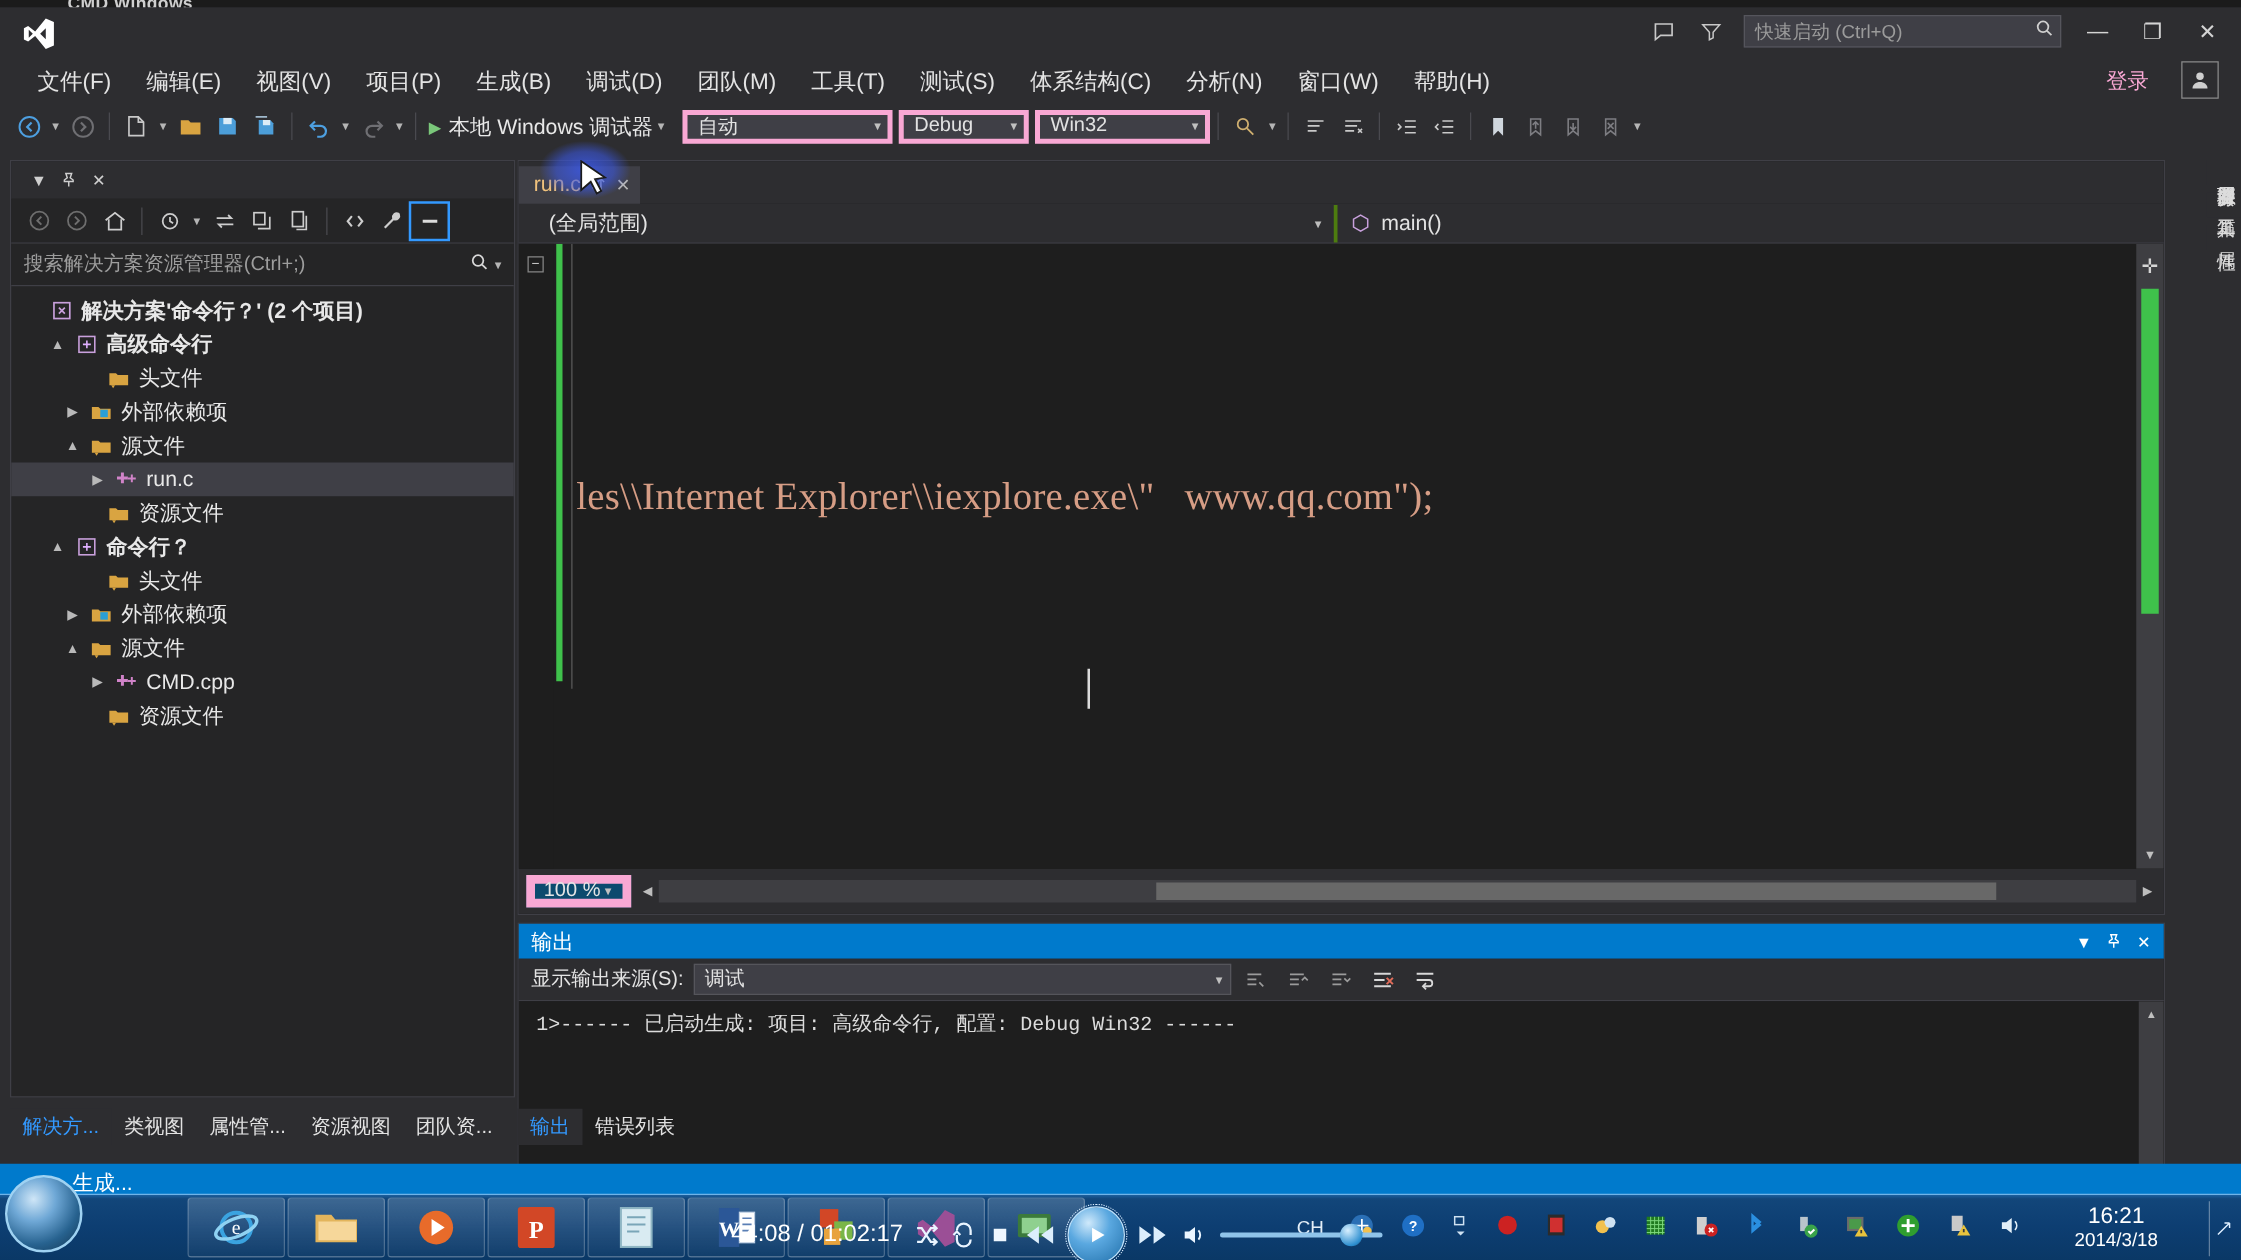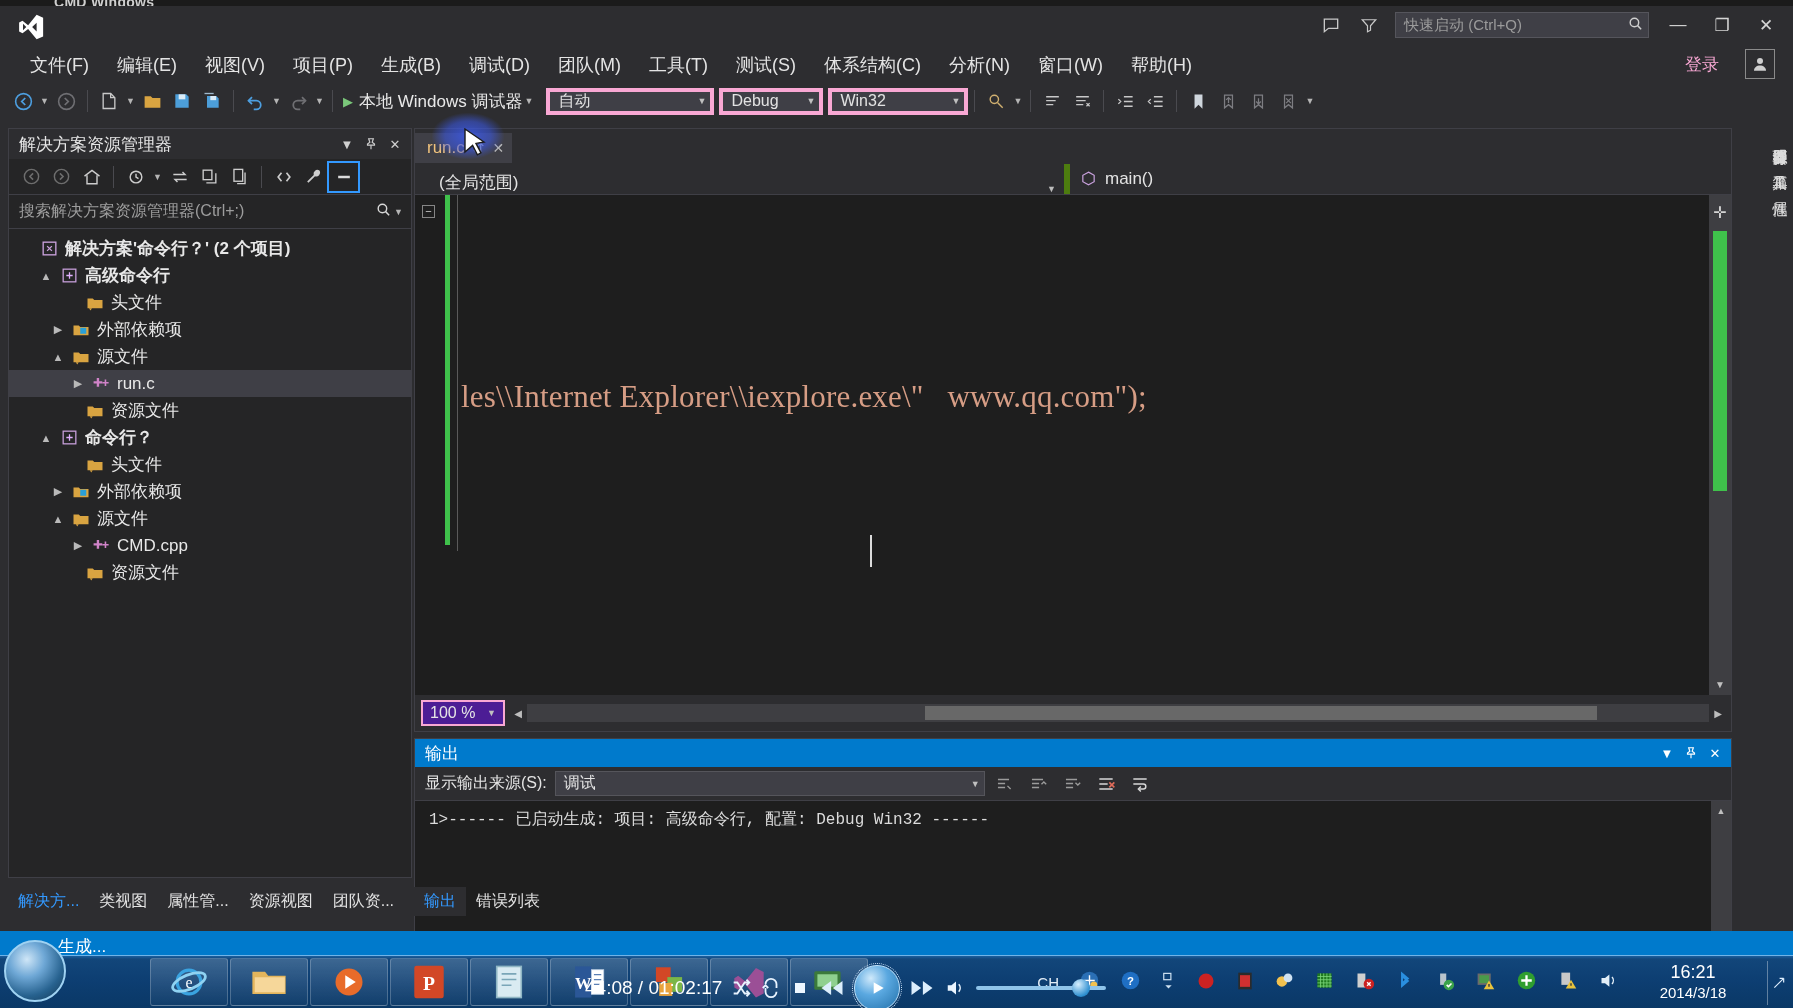--- a/index.html
+++ b/index.html
@@ -139,21 +139,21 @@
   }
   .etab .pin, .etab .x { color: #b9b9b9; font-size: 14px; }
   .navbar {
     height: 32px; background: #2d2d30; display: flex; align-items: center;
     border-bottom: 1px solid #3f3f46;
   }
   .nav-combo {
     height: 30px; display: flex; align-items: center; padding: 0 6px 0 24px;
     color: #e3e3e3; font-size: 17px; flex: none; position: relative;
   }
-  .nav-combo.left { width: 655px; border-right: 6px solid #4d7c0f; align-items: flex-end; }
+  .nav-combo.left { width: 655px; border-right: 3px solid #4d7c0f; }
   .nav-combo .na { position: absolute; right: 8px; color: #bdbdbd; font-size: 9px; }
   .nav-ico { color: #c8a0dc; margin-right: 8px; display: flex; }
   .code-area { position: relative; height: 500px; background: #1e1e1e; overflow: hidden; }
   .fold-col { position: absolute; left: 0; top: 0; width: 28px; height: 100%; background: #1e1e1e; }
   .fold-box {
     position: absolute; left: 7px; top: 10px; width: 13px; height: 13px;
     border: 1px solid #868686; color: #cfcfcf; font-size: 11px; line-height: 11px; text-align: center;
   }
   .chg-bar { position: absolute; left: 30px; top: 0; width: 5px; height: 350px; background: #3fc14b; }
   .ind-line { position: absolute; left: 42px; top: 0; width: 1px; height: 356px; background: #5a5a5a; }
@@ -164,21 +164,21 @@
   }
   .caret { position: absolute; left: 455px; top: 340px; width: 2px; height: 32px; background: #dcdcdc; }
   .ed-scroll-v {
     position: absolute; right: 0; top: 0; width: 22px; height: 500px; background: #3e3e42;
   }
   .ed-scroll-v .thumb { position: absolute; left: 4px; top: 36px; width: 14px; height: 260px; background: #3fc14b; }
   .ed-scroll-v .arr { position: absolute; left: 0; width: 22px; height: 22px; display: flex; align-items: center; justify-content: center; color: #c0c0c0; font-size: 10px; }
   .ed-scroll-v .plus { position: absolute; left: 0; top: 8px; width: 22px; text-align: center; color: #d4d4d4; font-size: 16px; }
   .ed-foot { height: 36px; background: #2d2d30; display: flex; align-items: center; padding-left: 6px; }
   .zoom-combo {
-    width: 84px; height: 26px; background: #4c1d95; border: 2px solid #f9a8d4;
+    width: 84px; height: 26px; background: #0c4a6e; border: 7px solid #f9a8d4;
     display: flex; align-items: center; padding: 0 7px 0 7px; color: #e5e5e5; font-size: 16px;
   }
   .zoom-combo .zv { flex: 1; }
   .zoom-combo .za { font-size: 9px; color: #c0c0c0; }
   .hscroll { flex: 1; height: 20px; margin: 0 4px; display: flex; align-items: center; }
   .hscroll .harr { width: 18px; text-align: center; color: #bdbdbd; font-size: 10px; }
   .hscroll .htrack { flex: 1; height: 18px; background: #3e3e42; position: relative; }
   .hscroll .hthumb { position: absolute; left: 398px; top: 2px; width: 672px; height: 14px; background: #686868; }
 
   
@@ -478,21 +478,20 @@
             <path d="M9 8l6 6M15 8l-6 6"></path>
           </svg>
       </div>
       <div class="tcaret">▼</div>
     </div>
 
     <div class="body">
 
       <div class="sol">
         <div class="pane-head">
-          <span class="pane-title">解决方案资源管理器</span>
           <span class="pane-btn">▼</span>
           <span class="pane-btn">
             <svg width="14" height="14" viewBox="0 0 24 24" fill="none" stroke="#cfcfcf" stroke-width="2">
                 <path d="M8 3h8l-2 6 4 3v2H6v-2l4-3z"></path>
                 <path d="M12 14v7"></path>
               </svg>
           </span>
           <span class="pane-btn">✕</span>
         </div>
         <div class="sol-toolbar">

